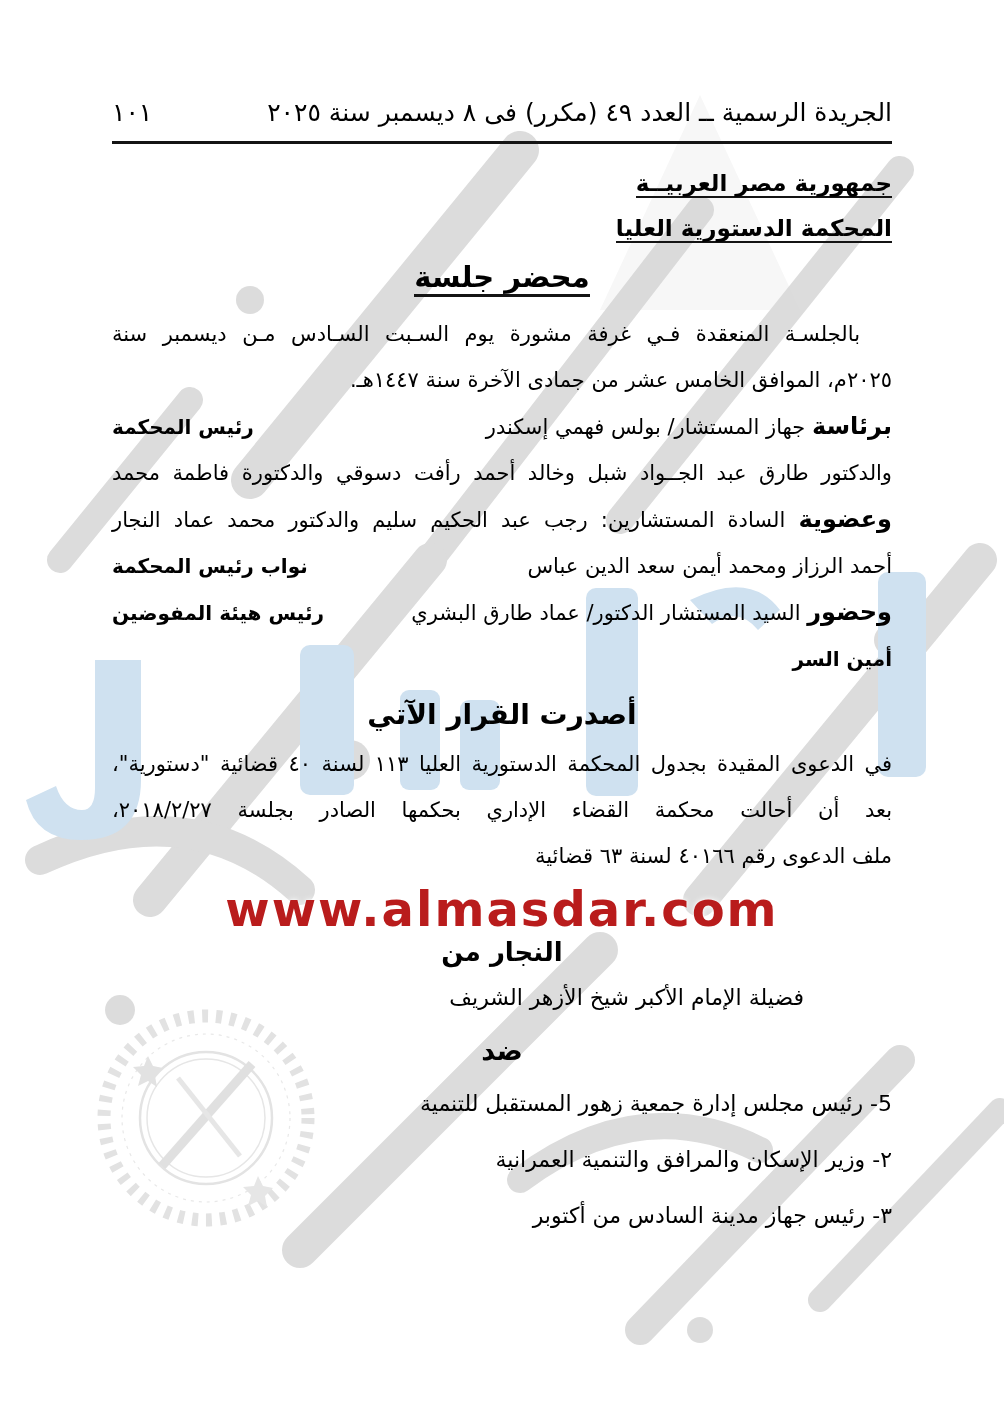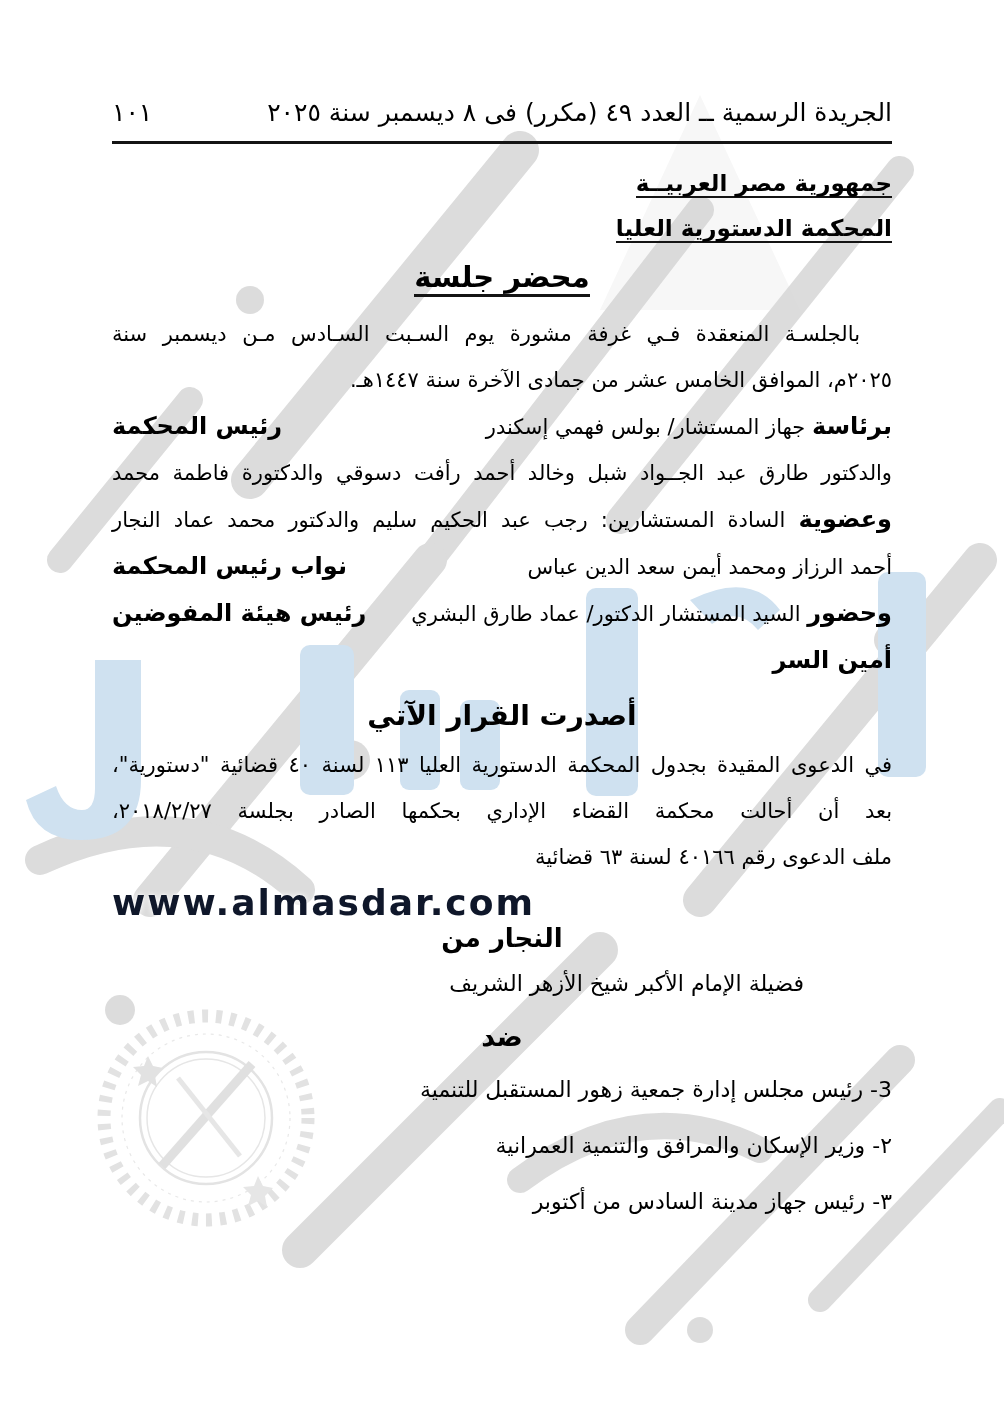--- a/index.html
+++ b/index.html
@@ -9,23 +9,23 @@
     background:#ffffff;
     overflow:hidden;
     font-family:"DejaVu Sans",sans-serif;
     color:#000;
     direction:rtl;
   }
   
   .wm-layer{position:absolute;inset:0;z-index:0;pointer-events:none;}
   .wm-url{
     position:relative;z-index:1;
-    direction:ltr;text-align:left;
-    font-weight:bold;font-size:36px;letter-spacing:2px;
-    color:#0f172a;
+    direction:ltr;text-align:center;
+    font-weight:bold;font-size:48px;letter-spacing:2px;
+    color:#b91c1c;
     text-shadow:0 0 2px #ffffff,0 0 6px #ffffff;
     margin:2px 0 -10px 0;
     user-select:none;
   }
   
   .content{
     position:relative;z-index:1;
     padding:98px 112px 0 112px; 
   }
   .header-row{
@@ -46,21 +46,21 @@
   }
   .bline{font-size:21px;line-height:46px;}
   .jline{text-align:justify;text-align-last:justify;}
   .indent{text-indent:32px;}
   .para{margin-top:14px;}
   .roleline{
     display:flex;justify-content:space-between;align-items:baseline;
     font-size:21px;line-height:46px;
   }
   .seclabel{font-weight:bold;font-size:24px;}
-  .role{font-weight:bold;font-size:24px;white-space:nowrap;}
+  .role{font-weight:bold;font-size:20px;white-space:nowrap;}
   .role.indent-left{margin-left:62px;text-align:right;}
   .center-heading{text-align:center;font-weight:bold;font-size:28px;margin:16px 0 10px 0;}
   .sub-heading{text-align:center;font-weight:bold;font-size:26px;margin:10px 0 8px 0;}
   .plaintiff-wrap{text-align:right;padding-right:88px;font-size:22px;line-height:46px;margin-top:4px;}
   .vs-heading{text-align:center;font-weight:bold;font-size:27px;margin:14px 0 10px 0;}
   .defendants{font-size:22px;line-height:56px;text-align:right;}
   .defendants .item{white-space:nowrap;}
 </style>
 </head>
 <body>
@@ -179,19 +179,19 @@
 
     <div class="wm-url">www.almasdar.com</div>
 
     <div class="sub-heading">النجار من</div>
 
     <div class="plaintiff-wrap">فضيلة الإمام الأكبر شيخ الأزهر الشريف</div>
 
     <div class="vs-heading">ضد</div>
 
     <div class="defendants">
-      <div class="item">3- رئيس مجلس إدارة جمعية زهور المستقبل للتنمية</div>
+      <div class="item">5- رئيس مجلس إدارة جمعية زهور المستقبل للتنمية</div>
       <div class="item">٢- وزير الإسكان والمرافق والتنمية العمرانية</div>
       <div class="item">٣- رئيس جهاز مدينة السادس من أكتوبر</div>
     </div>
 
   </div>
 </div>
 
 </body></html>

